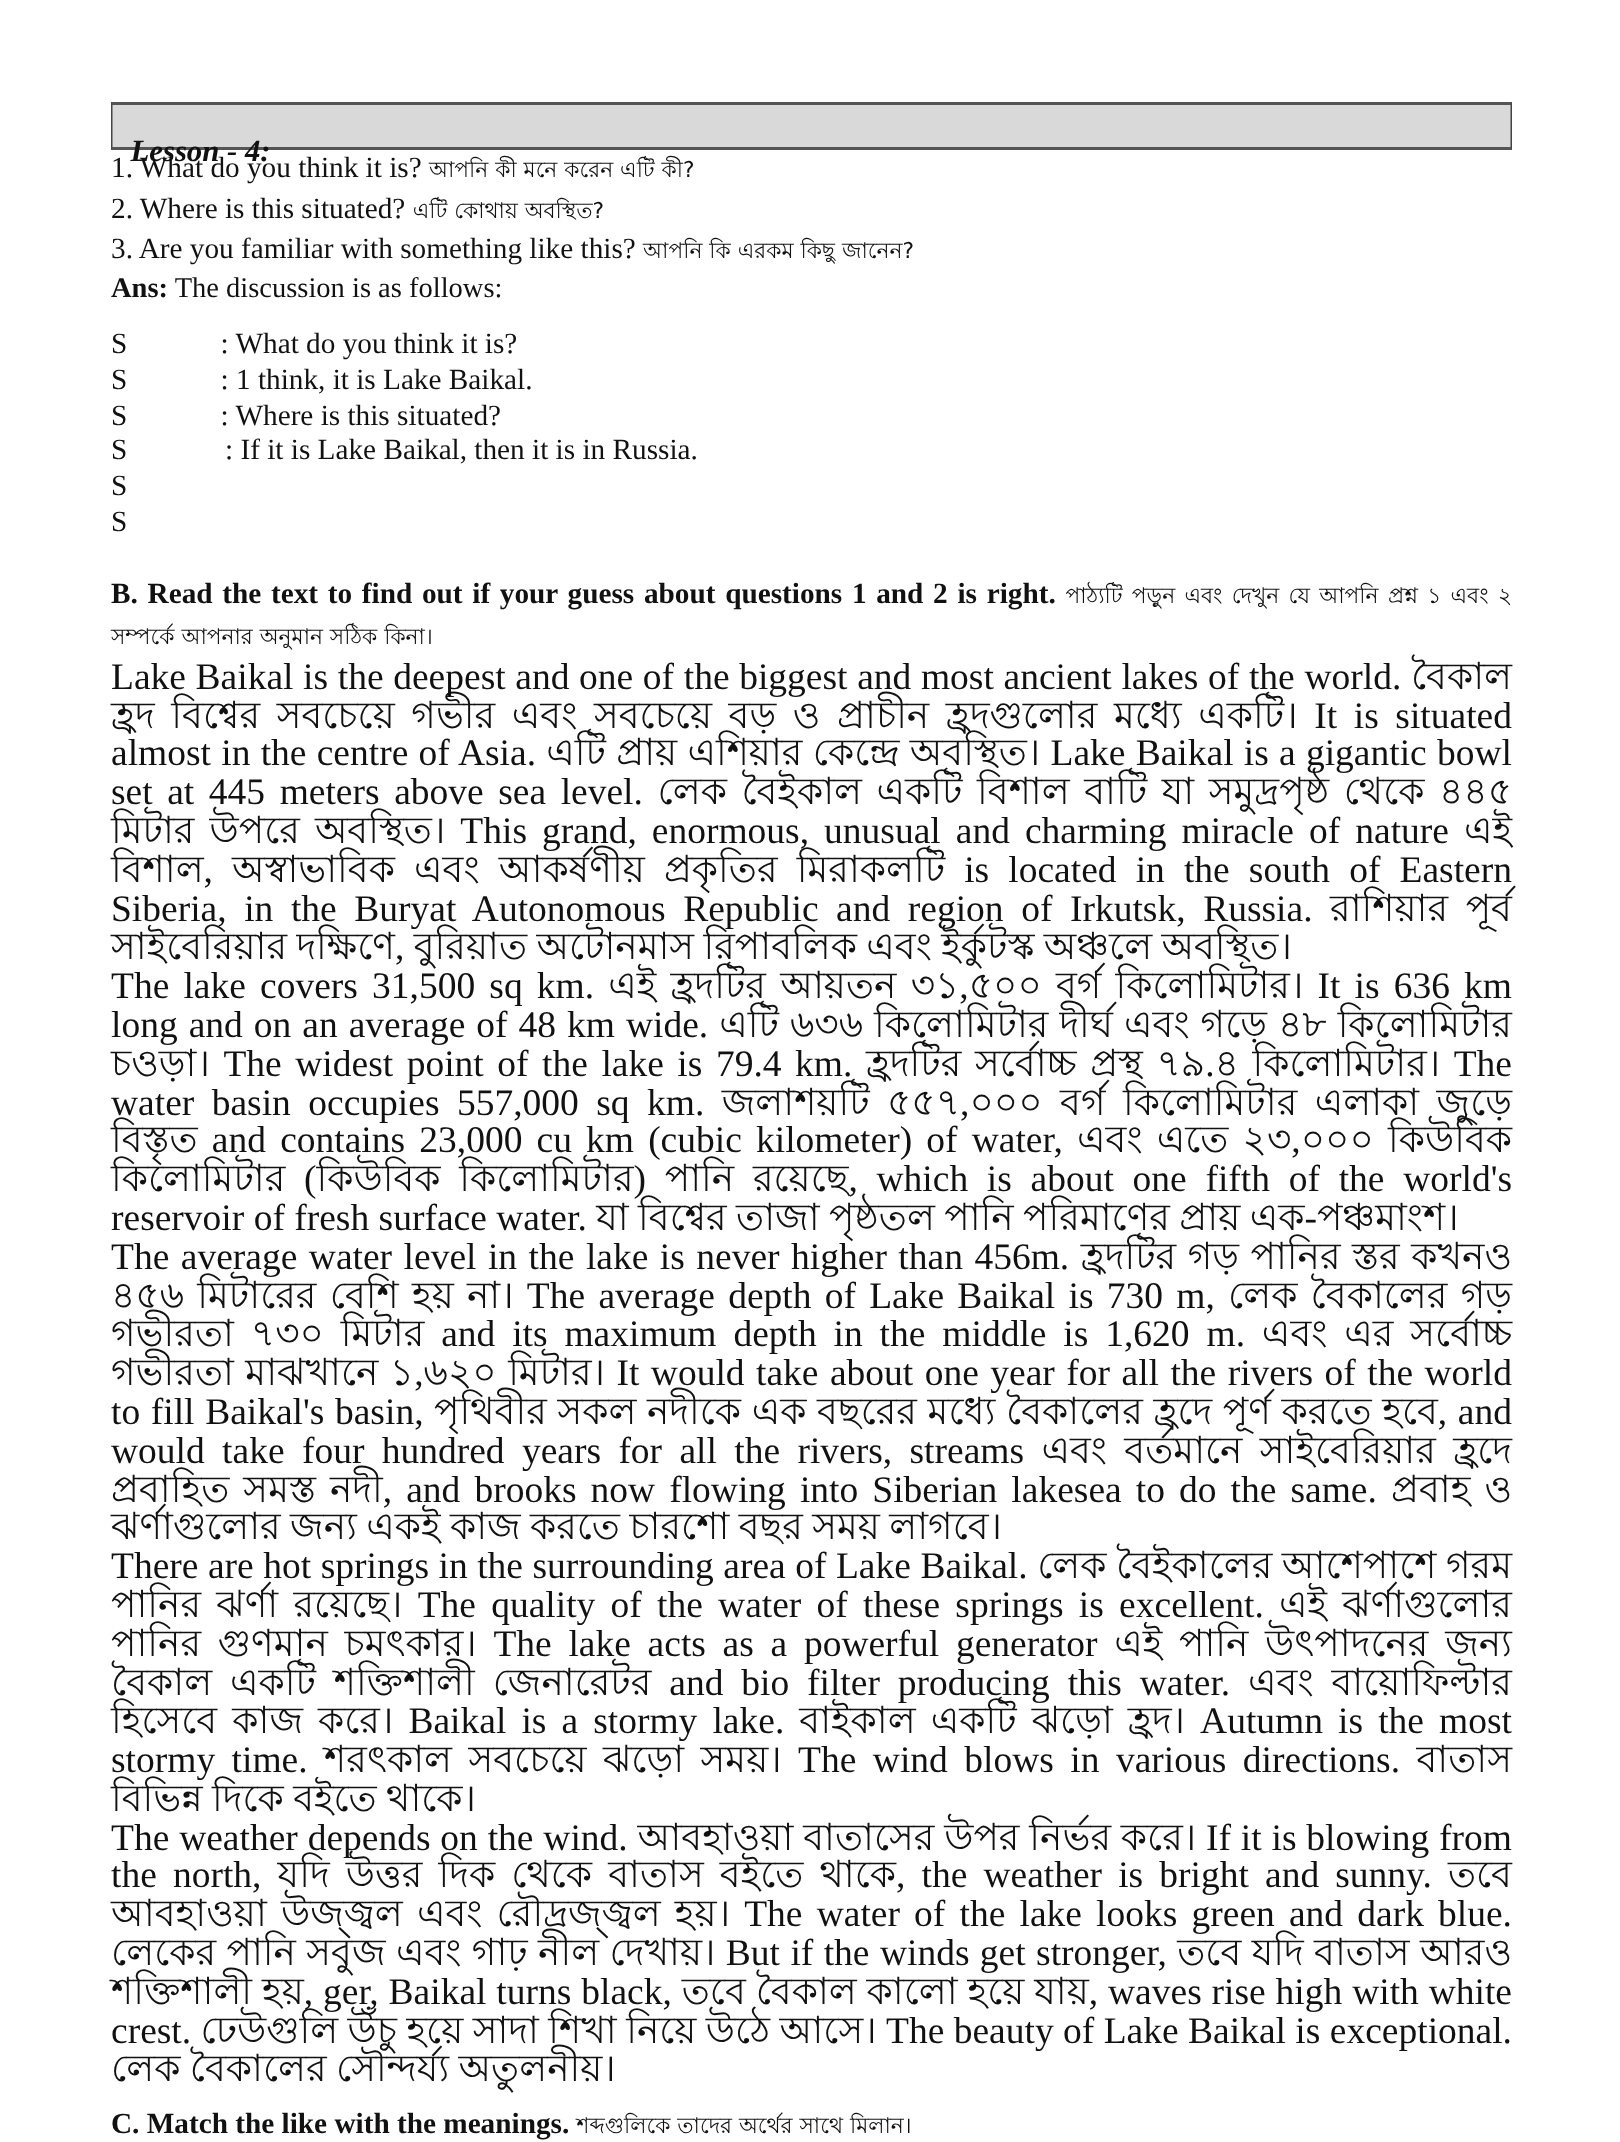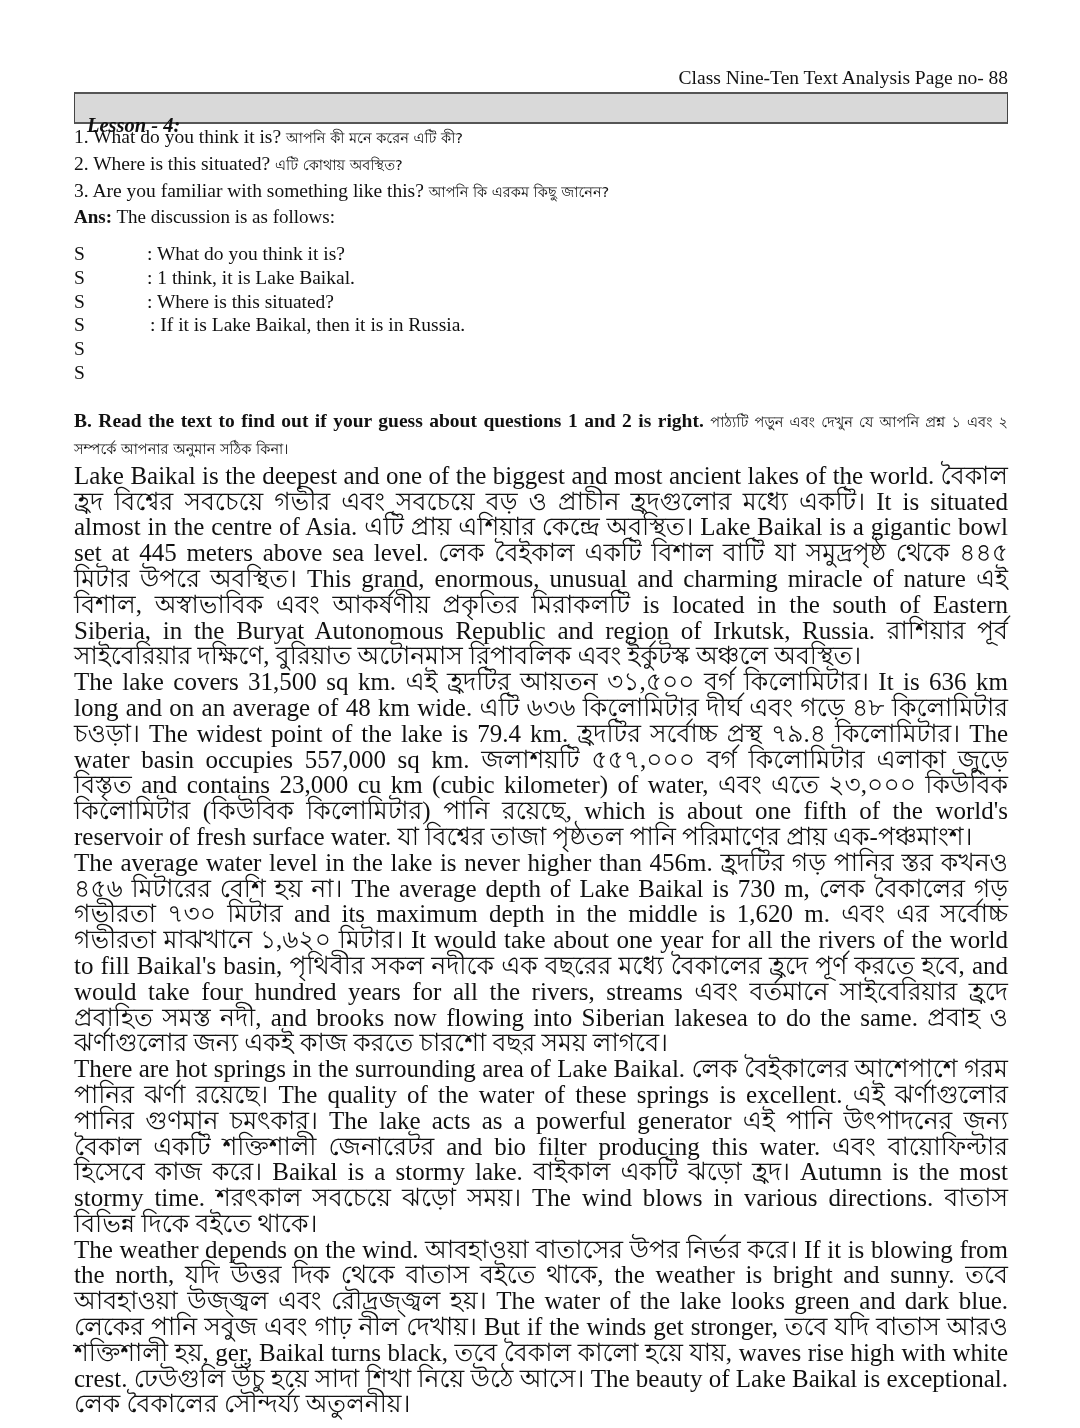--- a/index.html
+++ b/index.html
@@ -120,21 +120,20 @@
   }
   table.match td.c2 {
     border-right: 1px solid #333;
   }
 </style>
 </head>
 <body>
 
 <div class="page">
 
-  <div class="page-header">Class Nine-Ten Text Analysis Page no- 88</div>
 
   <div class="lesson-box">
     <span class="lesson-label">Lesson - 4:</span>
   </div>
 
 
   <div>
     <div class="q-line">
       <span>1. What do you think it is?</span>
       <span class="bn">আপনি কী মনে করেন এটি কী?</span>

